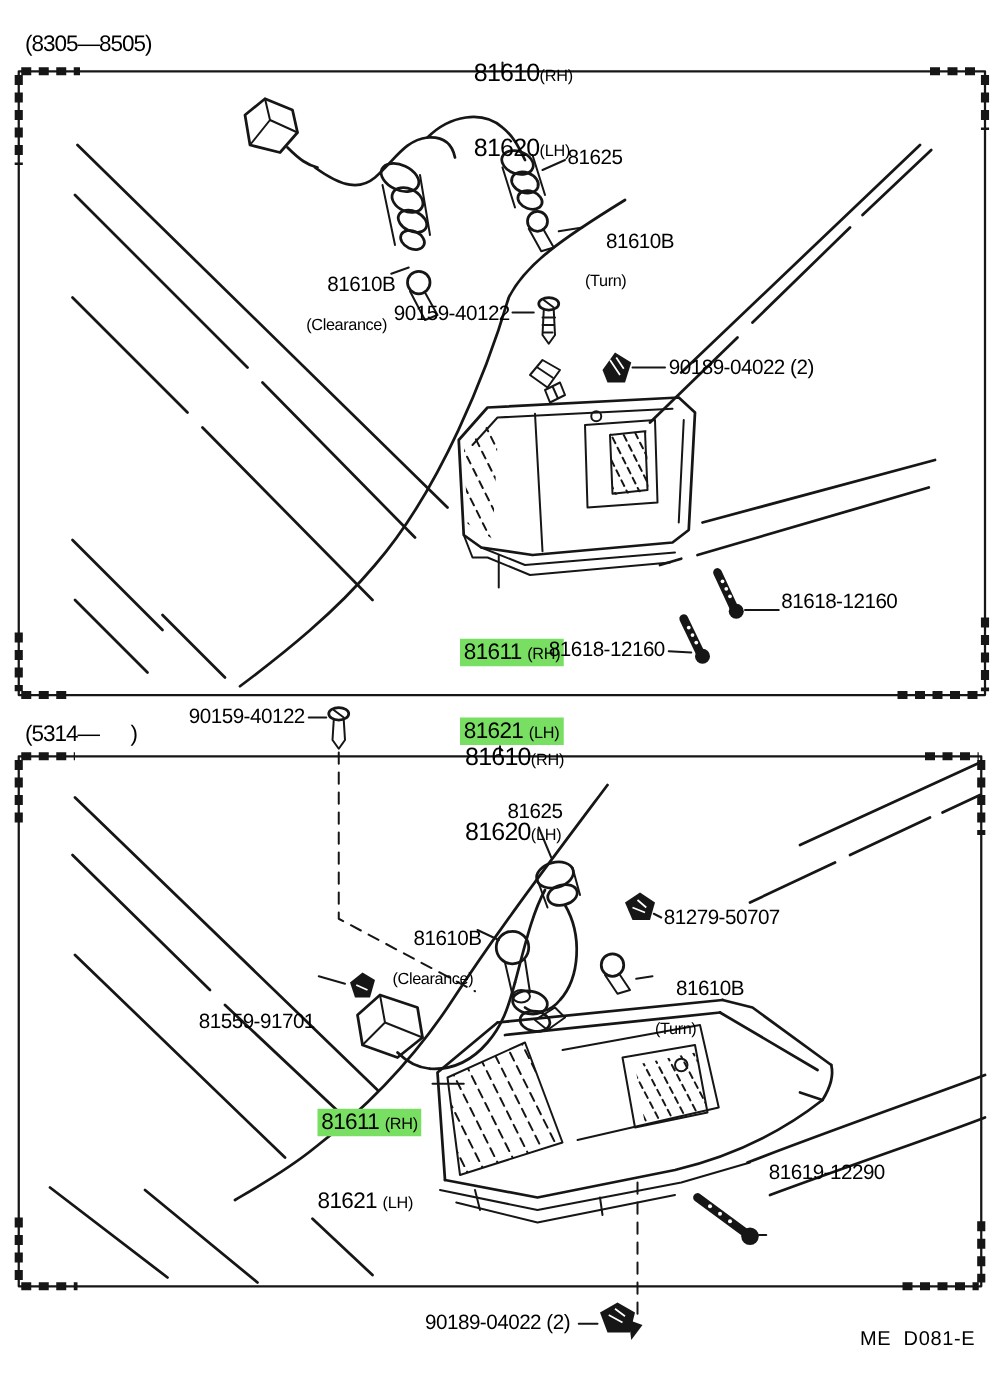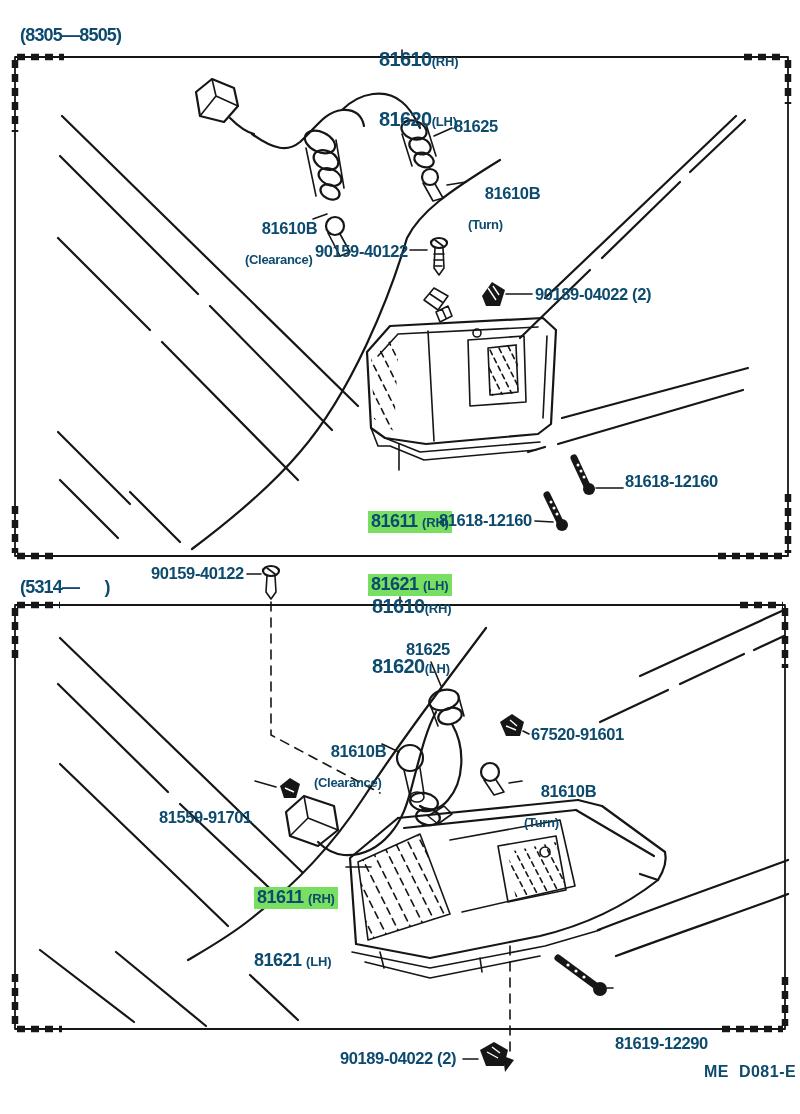--- a/index.html
+++ b/index.html
@@ -7,21 +7,21 @@
          font-family:"Liberation Sans",sans-serif;color:#141414;}
   svg{position:absolute;left:0;top:0;}
   .art{stroke:#161616;fill:none;stroke-width:2.2;stroke-linecap:round;stroke-linejoin:round;}
   .thin{stroke-width:1.6;}
   .pb{stroke-width:1.8;}
   .cd{stroke-width:6.5;stroke-dasharray:8 6;stroke-linecap:butt;}
   .dark{fill:#161616;stroke:none;}
   .wdot{fill:#ffffff;stroke:none;}
   .dash{stroke-dasharray:9 7;}
   .hl-line{stroke:#fff;stroke-width:1.4;}
-  .lbl{position:absolute;font-weight:700;color:#0c4a6e;white-space:pre;line-height:1.1;}
+  .lbl{position:absolute;font-weight:400;color:#000000;white-space:pre;line-height:1.1;}
   .part{font-size:16.5px;letter-spacing:-0.4px;}
   .qual{font-size:12px;letter-spacing:-0.2px;}
   .sub{display:block;font-size:13px;letter-spacing:-0.3px;margin-top:-2px;}
   .range{font-size:18px;letter-spacing:-0.8px;}
   .assy{font-size:20px;letter-spacing:-0.6px;line-height:1.0;}
   .assy .qual{font-size:13px;}
   .lens{font-size:18px;letter-spacing:-0.5px;line-height:1.15;}
   .lens .qual{font-size:13px;}
   .hl{background:#79df63;padding:0 3px 1px 3px;}
   .footer{font-size:16px;letter-spacing:0.5px;}
@@ -320,36 +320,36 @@
   <div class="lbl part" style="left:151px;top:564px;">90159-40122</div>
   <div class="lbl range" style="left:20px;top:578px;">(5314—      )</div>
 
   <div class="lbl assy" style="left:372px;top:556px;">
     <div><span>81610</span><span class="qual">(RH)</span></div>
     <div><span>81620</span><span class="qual">(LH)</span></div>
   </div>
 
   <div class="lbl part" style="left:406px;top:640px;">81625</div>
 
-  <div class="lbl part" style="left:531px;top:725px;">67520-91601</div>
+  <div class="lbl part" style="left:531px;top:725px;">81279-50707</div>
 
   <div class="lbl part" style="left:314px;top:724px;">
     <span>81610B</span>
     <span class="sub">(Clearance)</span>
   </div>
 
   <div class="lbl part" style="left:159px;top:770px;margin-top:38px;">81559-91701</div>
 
   <div class="lbl part" style="left:524px;top:764px;">
     <span>81610B</span>
     <span class="sub">(Turn)</span>
   </div>
 
   <div class="lbl lens" style="left:254px;top:846px;">
     <div class="hl"><span>81611</span> <span class="qual">(RH)</span></div>
     <div><span>81621</span> <span class="qual">(LH)</span></div>
   </div>
 
-  <div class="lbl part" style="left:615px;top:1034px;">81619-12290</div>
+  <div class="lbl part" style="left:615px;top:929px;">81619-12290</div>
   <div class="lbl part" style="left:340px;top:1049px;">90189-04022 (2)</div>
 
-  <div class="lbl footer" style="left:704px;top:1063px;">ME  D081-E</div>
+  <div class="lbl footer" style="left:688px;top:1063px;">ME  D081-E</div>
 </div>
 
 </body></html>

